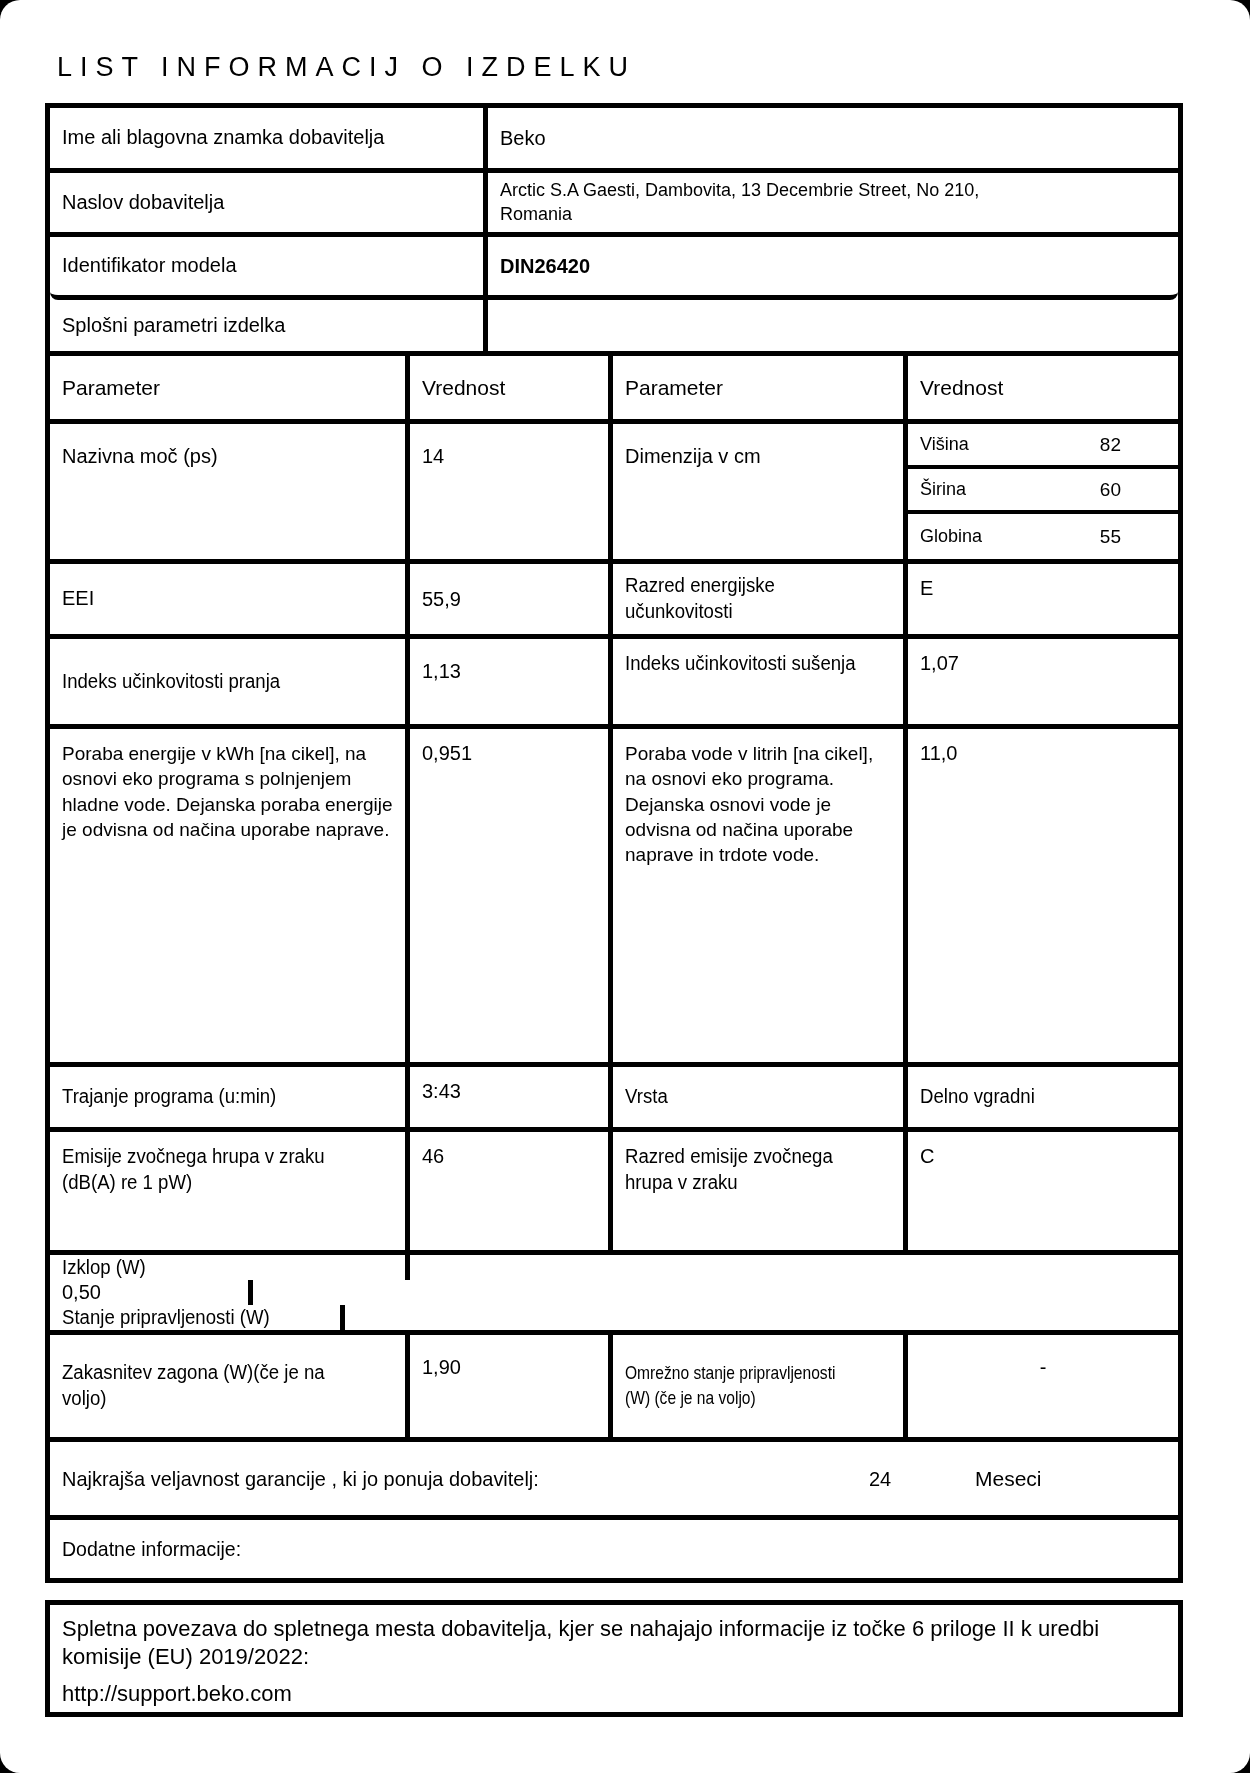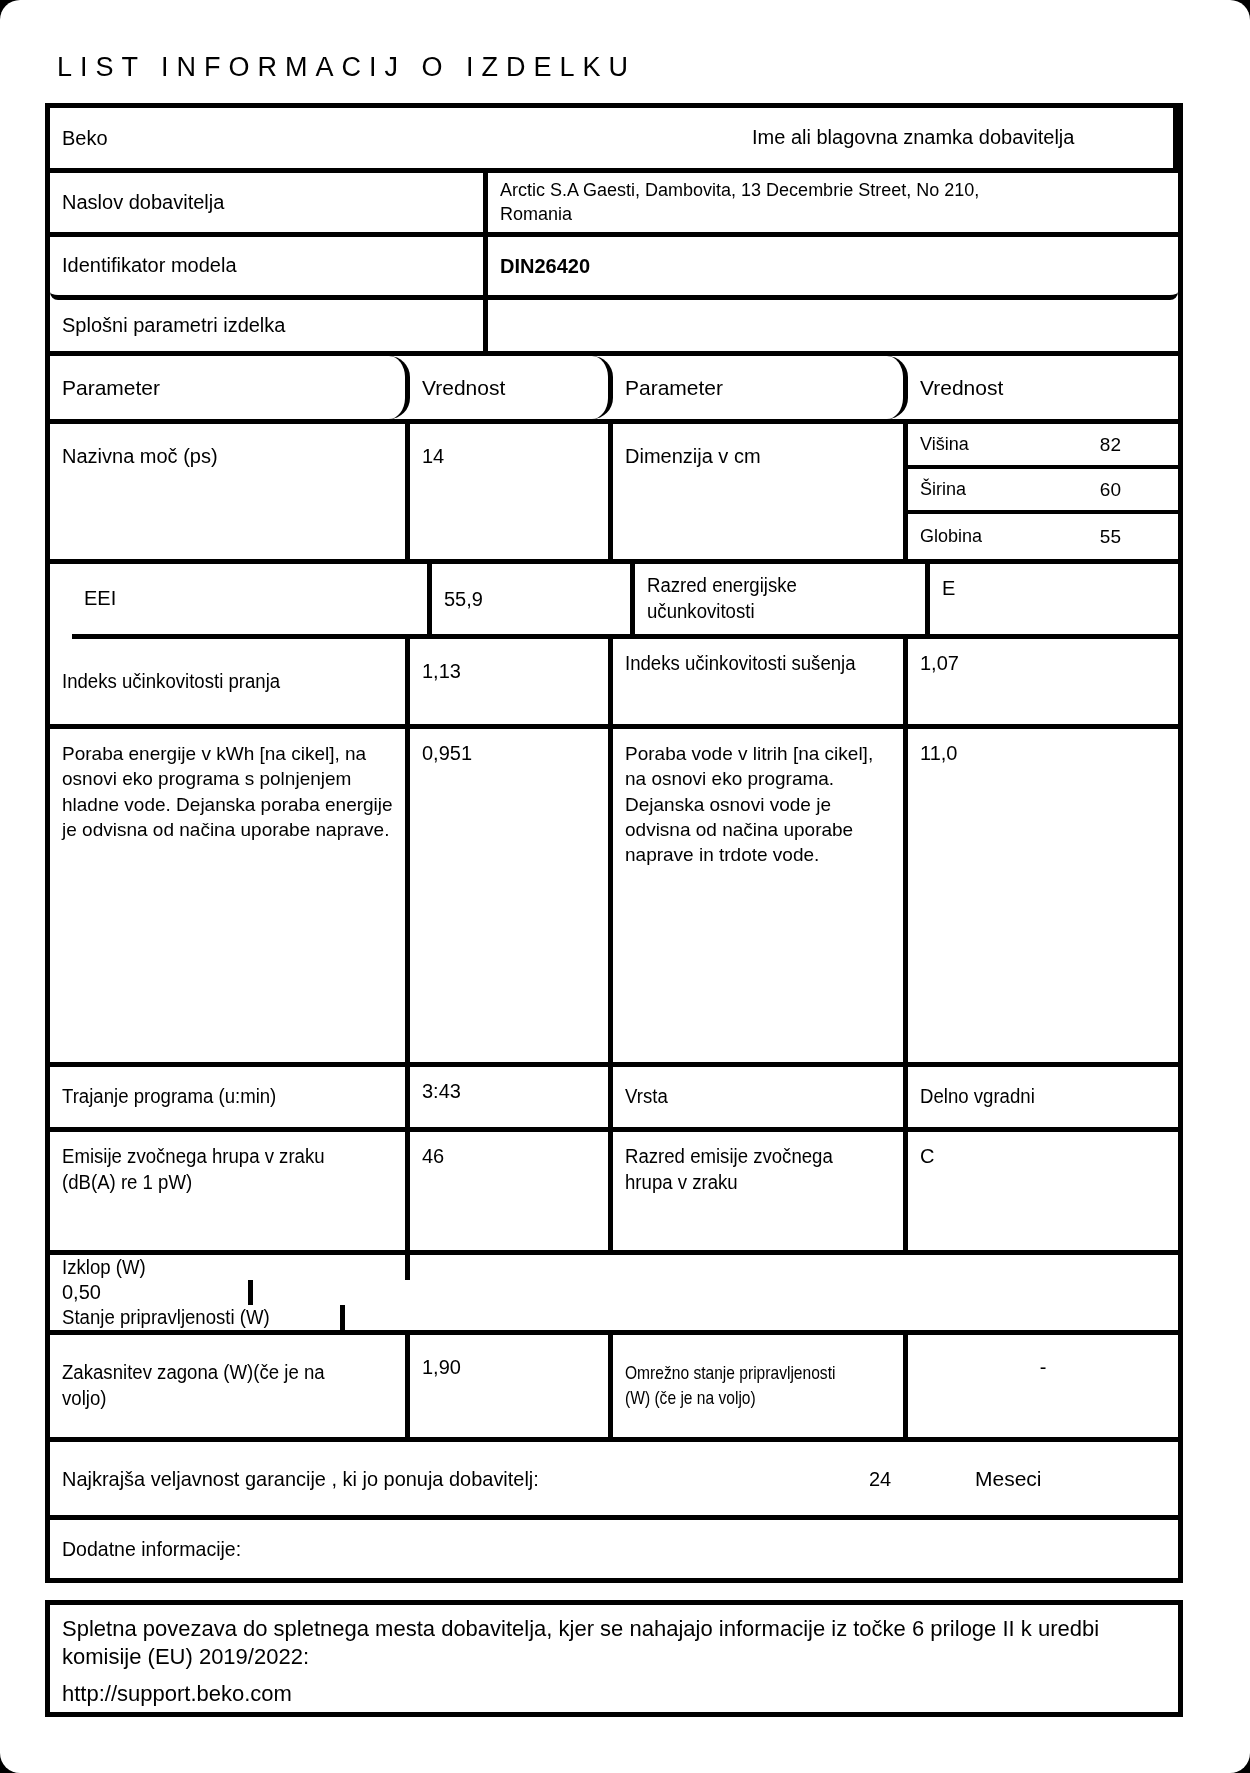--- a/index.html
+++ b/index.html
@@ -30,29 +30,29 @@
   .cA1{width:438px;border-right:5px solid #000;}
   .cA2{flex:1;}
   
   .c1{width:360px;border-right:5px solid #000;}
   .c2{width:203px;border-right:5px solid #000;}
   .c3{width:295px;border-right:5px solid #000;}
   .c4{flex:1;}
   
   .hA1{height:65px;}.hA2{height:64px;}.hA3{height:63px;border-radius:8px;}.hA4{height:56px;}
   .hHead{height:68px;}
-  .hB1{height:140px;}.hB2{height:75px;margin-left:22px;}.hB3{height:90px;}.hB4{height:338px;}
+  .hB1{height:140px;}.hB2{height:75px;}.hB3{height:90px;}.hB4{height:338px;}
   .hB5{height:65px;}.hB6{height:123px;}.hB7{height:80px;flex-direction:column;}.hB8{height:107px;}
   .hWar{height:78px;}.hAdd{height:58px;}
   .lbl{font-size:20px;line-height:1.28;}
   .val{font-size:20px;line-height:1.25;}
   .small{font-size:18px;line-height:1.3;}
   .longtxt{font-size:19px;line-height:1.33;}
   .bold{font-weight:bold;}
-  .hdr{font-size:21px;border-radius:21px;}
+  .hdr{font-size:21px;}
   .pt12{padding-top:12px;}
   .pt20{padding-top:20px;}
   .addr{width:545px;}
   .cond{transform:scaleX(0.93);transform-origin:0 50%;}
   .cond2{width:121%;transform:scaleX(0.82);transform-origin:0 50%;font-size:19px;line-height:1.3;}
   
   .dims{padding:0;display:block;}
   .dimrow{height:45px;display:flex;align-items:center;justify-content:space-between;
           padding:0 12px;box-sizing:border-box;border-bottom:4px solid #000;}
   .dimrow.last{border-bottom:none;padding-left:12px;}
@@ -77,22 +77,22 @@
 </head>
 <body>
 
 <div class="page">
 
   <div class="doc-title">LIST INFORMACIJ O IZDELKU</div>
 
   <div class="sheet">
 
     <div class="row hA1">
+      <div class="cell cA1 lbl">Ime ali blagovna znamka dobavitelja</div>
       <div class="cell cA2 val">Beko</div>
-      <div class="cell cA1 lbl">Ime ali blagovna znamka dobavitelja</div>
     </div>
     <div class="row hA2">
       <div class="cell cA1 lbl">Naslov dobavitelja</div>
       <div class="cell cA2 small">
           <span class="addr">Arctic S.A  Gaesti, Dambovita, 13 Decembrie Street, No 210, Romania</span>
         </div>
     </div>
     <div class="row hA3">
       <div class="cell cA1 lbl">Identifikator modela</div>
       <div class="cell cA2 val bold">DIN26420</div>

